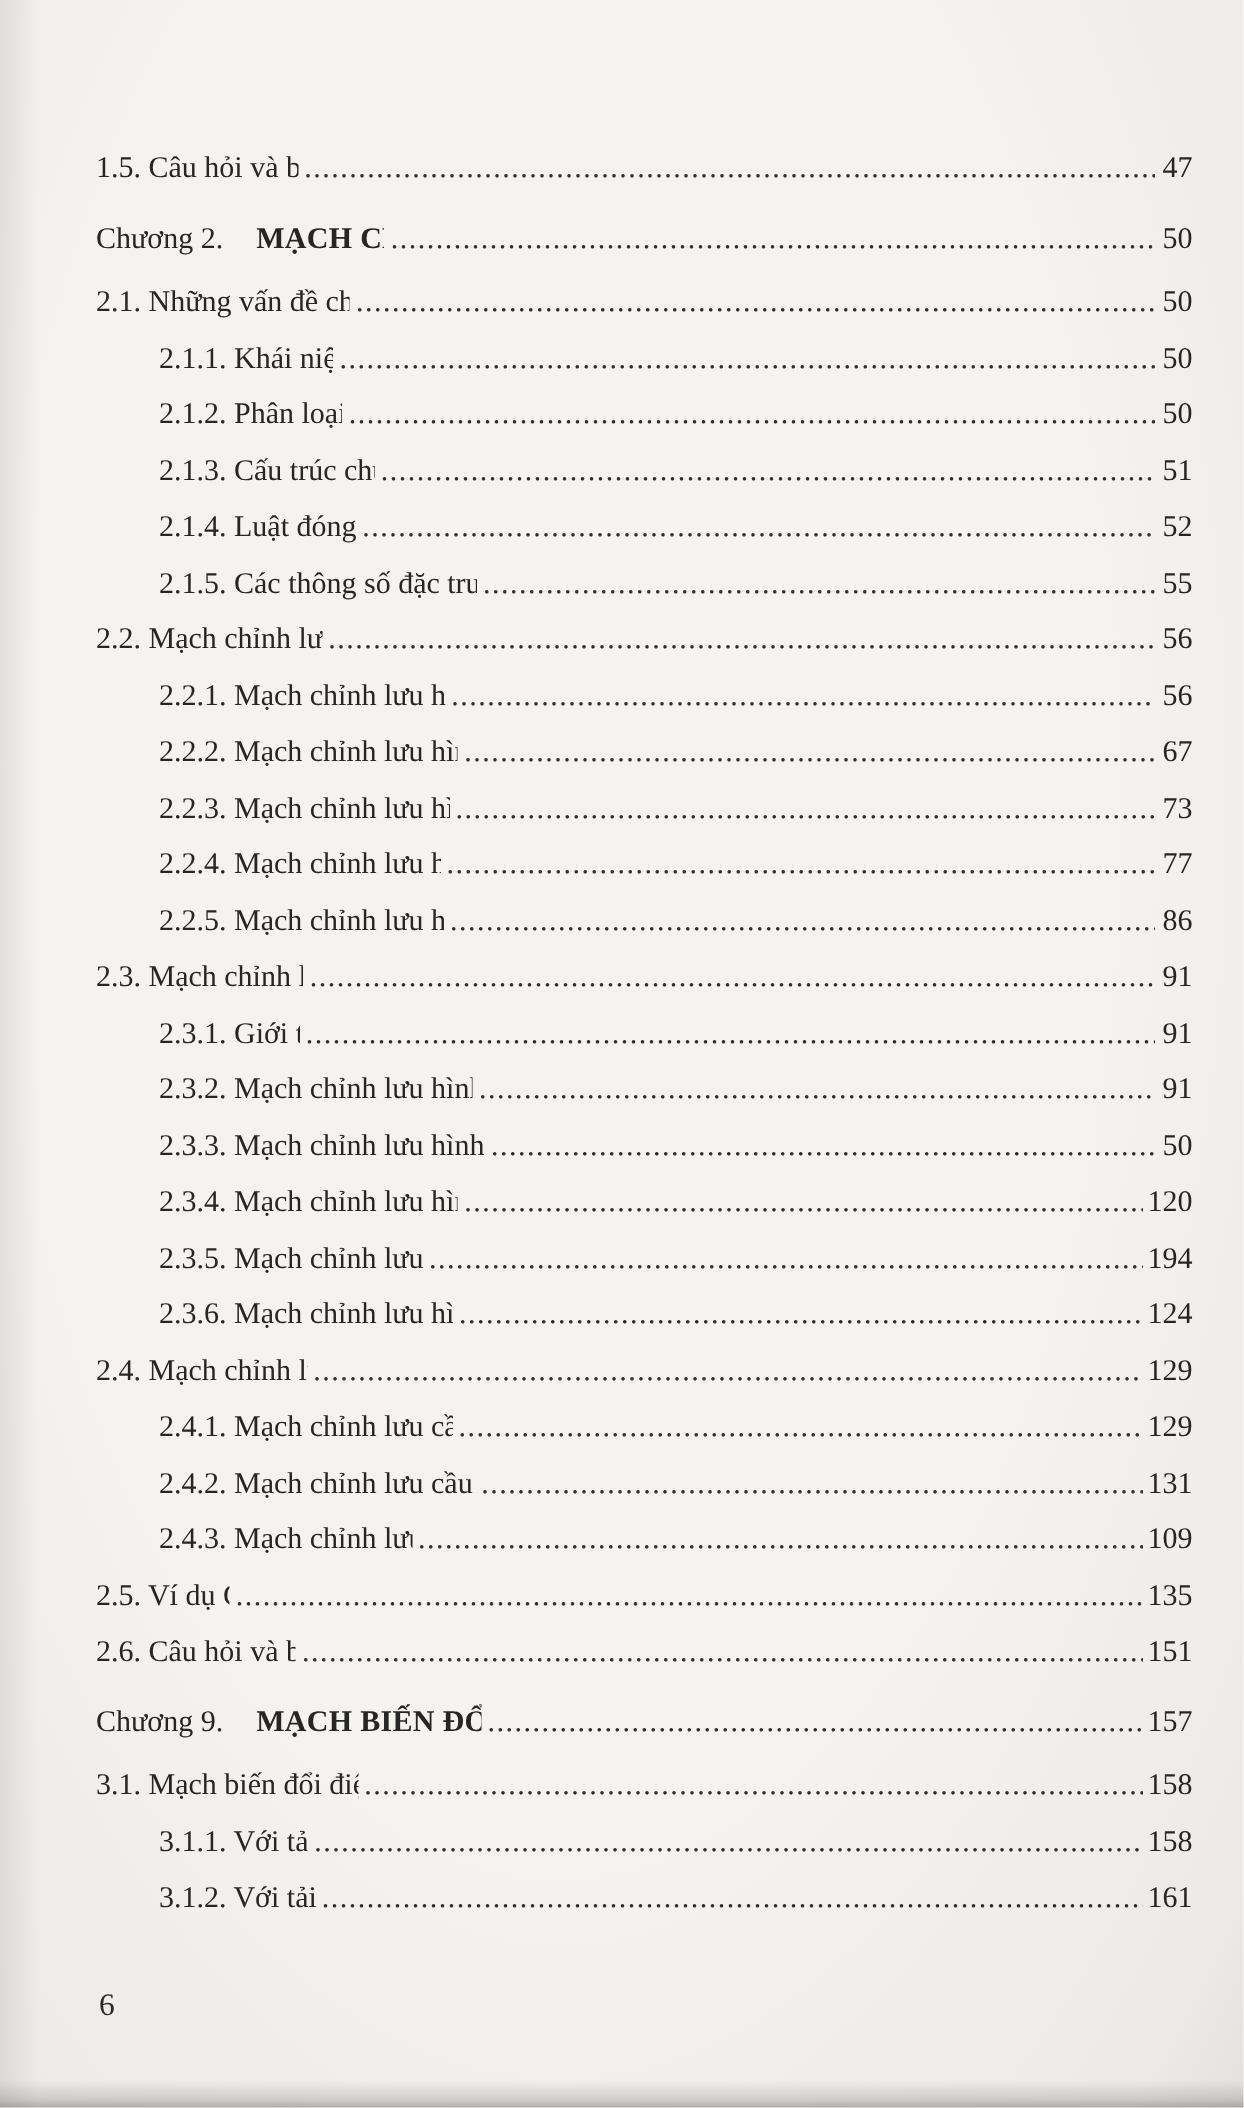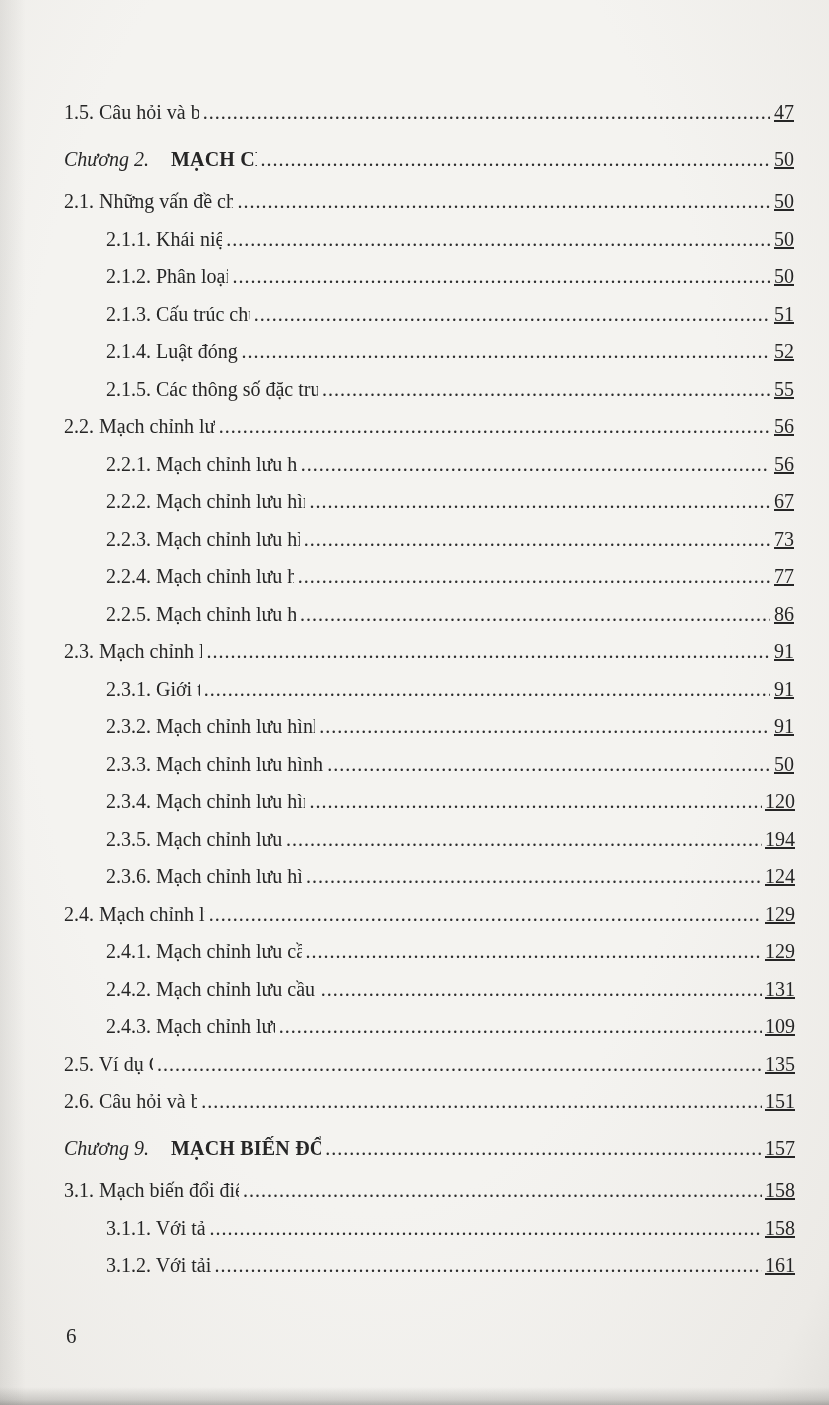--- a/index.html
+++ b/index.html
@@ -33,21 +33,20 @@
     white-space: nowrap;
   }
   .row.level1 {
     padding-left: 42px;
   }
   .row.chapter {
     margin-top: 9px;
     margin-bottom: 5px;
   }
   .prefix {
-    font-style: italic;
     margin-right: 22px;
     flex: 0 0 auto;
   }
   .title {
     flex: 0 1 auto;
     overflow: hidden;
   }
   .chapter .title {
     font-weight: 700;
     letter-spacing: 0.2px;
@@ -59,23 +58,22 @@
     white-space: nowrap;
     margin: 0 3px 0 4px;
     color: #2e2e2e;
     letter-spacing: 1px;
   }
   .leader::after {
     content: "..........................................................................................................................................................................................";
   }
   .pagenum {
     flex: 0 0 auto;
-    text-align: center;
+    text-align: right;
     min-width: 22px;
-    text-decoration: underline;
   }
   .footer-pagenum {
     position: absolute;
     left: 66px;
     bottom: 56px;
     font-size: 21px;
     color: #2a2a2a;
   }
   .bottom-shadow {
     position: absolute;

